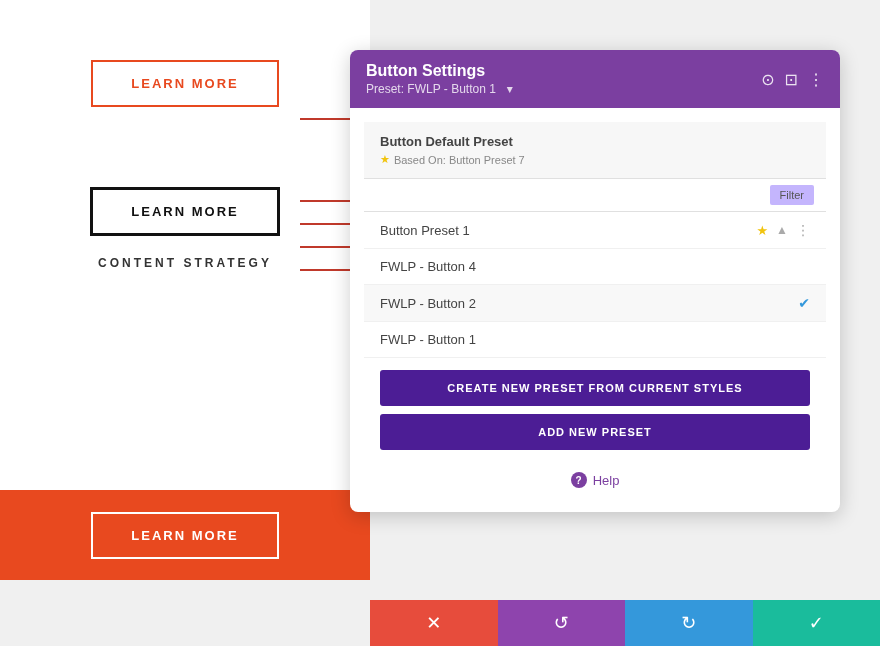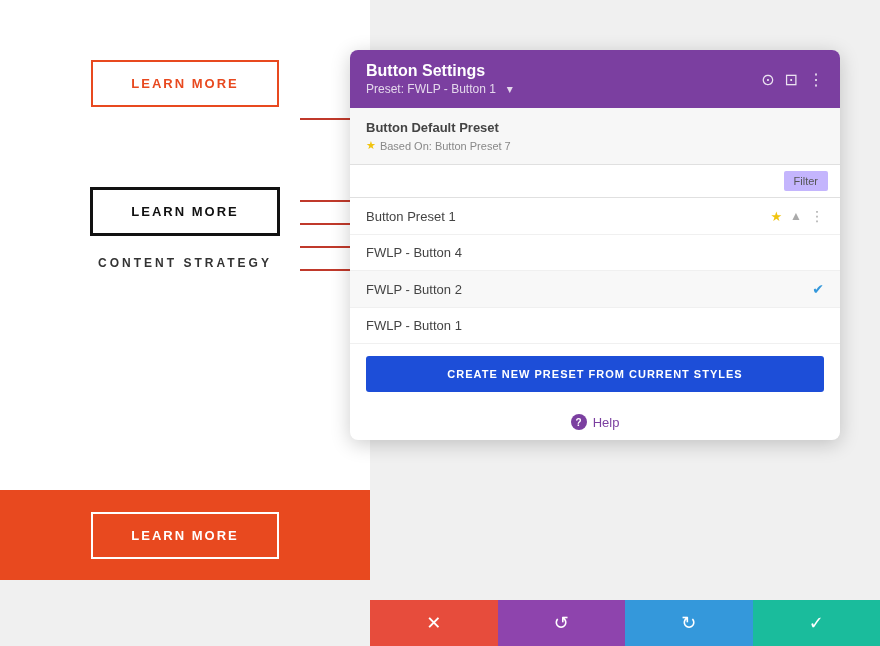--- a/index.html
+++ b/index.html
@@ -147,21 +147,21 @@
     }
 
     .modal-header-right span {
       color: #fff;
       font-size: 16px;
       cursor: pointer;
       opacity: 0.85;
     }
 
     .modal-body {
-      padding: 0;
+      padding: 14px;
     }
 
     
     .default-preset {
       background: #f7f7f7;
       padding: 12px 16px;
       border-bottom: 1px solid #e0e0e0;
     }
 
     .default-preset-title {
@@ -233,21 +233,21 @@
 
     
     .action-buttons {
       padding: 12px 16px;
       display: flex;
       flex-direction: column;
       gap: 8px;
     }
 
     .action-btn {
-      background: #1d4ed8;
+      background: #4c1d95;
       color: #fff;
       border: none;
       padding: 12px;
       font-size: 11px;
       font-weight: 600;
       letter-spacing: 1px;
       cursor: pointer;
       border-radius: 3px;
       text-align: center;
     }
@@ -381,20 +381,21 @@
 
       <li class="preset-item">
         <div class="preset-item-left">
           <span>FWLP - Button 1</span>
         </div>
       </li>
     </ul>
 
     <div class="action-buttons">
       <button class="action-btn">CREATE NEW PRESET FROM CURRENT STYLES</button>
+      <button class="action-btn">ADD NEW PRESET</button>
     </div>
 
     <div class="help-row">
       <div class="help-icon">?</div>
       <span>Help</span>
     </div>
 
   </div>
 </div>
 

